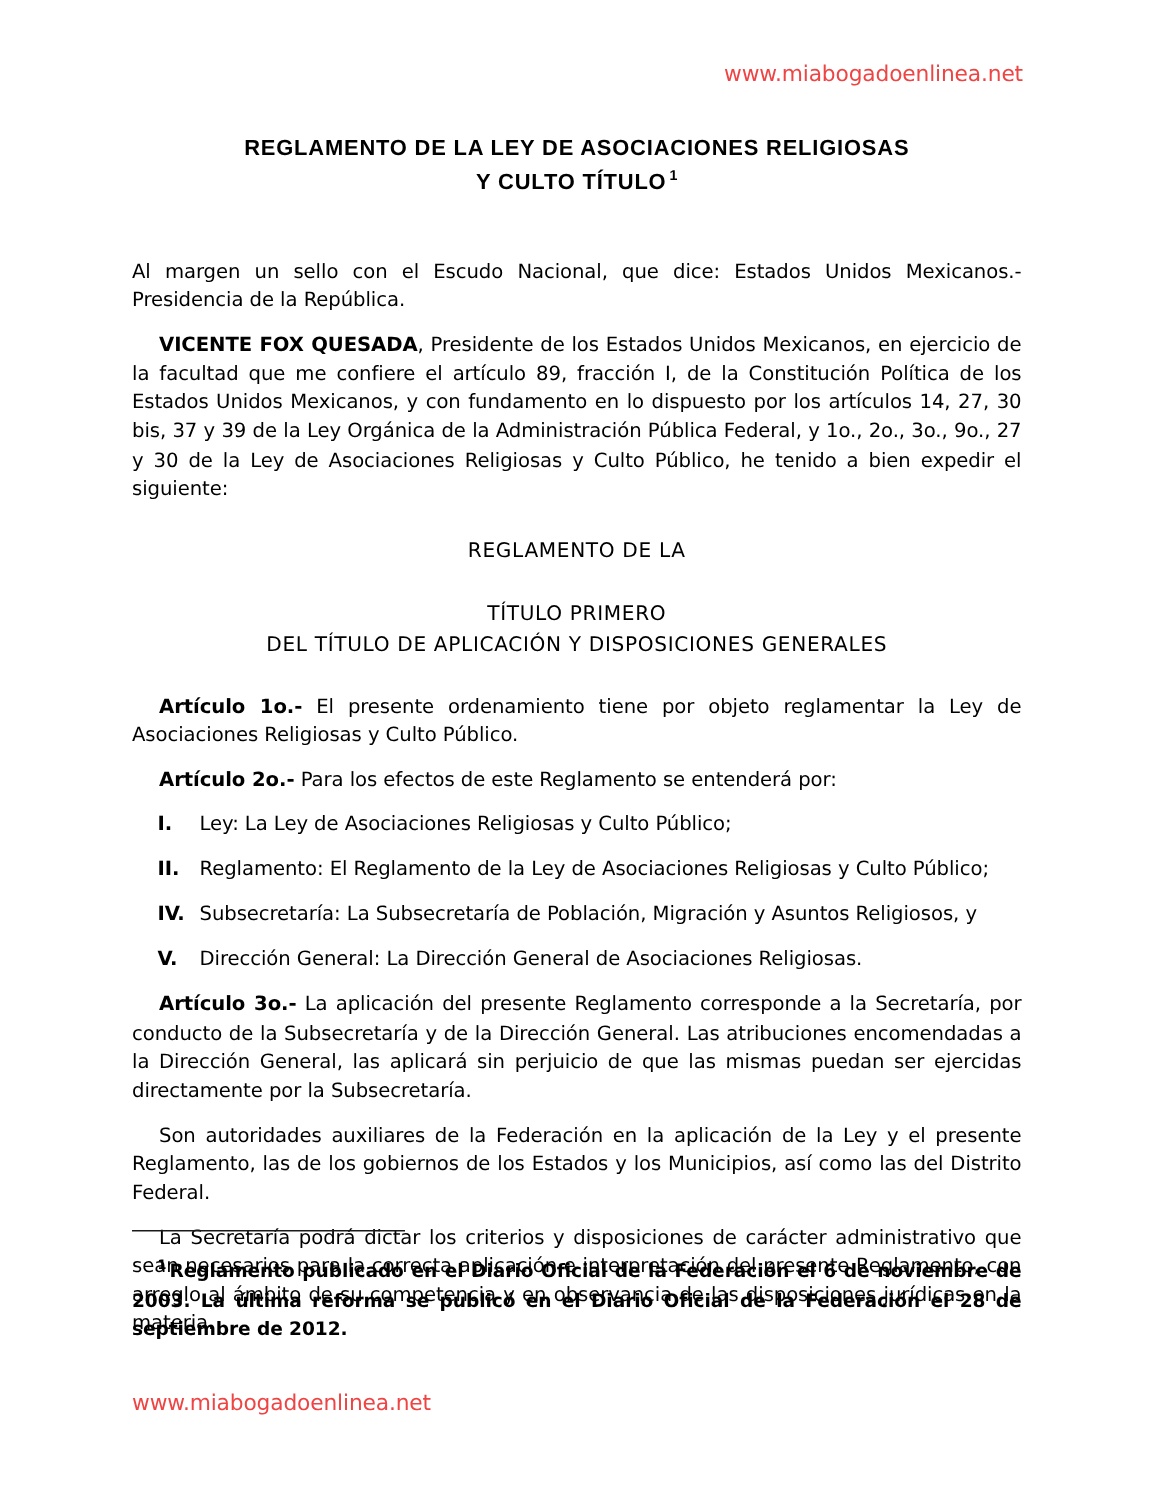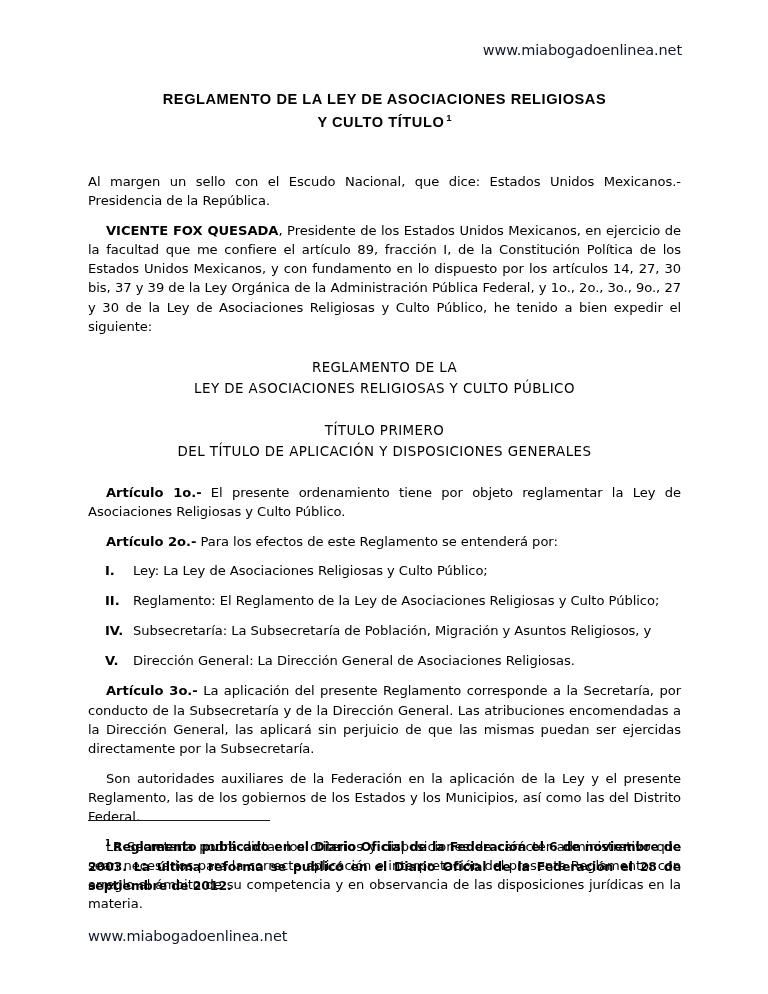--- a/index.html
+++ b/index.html
@@ -19,21 +19,21 @@
     font-family: "DejaVu Sans", "Liberation Sans", sans-serif;
     color: #000000;
     -webkit-font-smoothing: antialiased;
   }
 
   
   .site-url {
     position: absolute;
     font-family: "DejaVu Sans", "Liberation Sans", sans-serif;
     font-size: 14.5px;
-    color: #0f172a;
+    color: #ef4444;
     letter-spacing: -0.1px;
     white-space: nowrap;
   }
   .site-url.header {
     right: 86px;
     top: 42px;
   }
   .site-url.footer {
     left: 88px;
     top: 928px;
@@ -162,21 +162,20 @@
   </div>
 
   <div class="body-col">
 
     <p>Al margen un sello con el Escudo Nacional, que dice: Estados Unidos Mexicanos.- Presidencia de la República.</p>
 
     <p class="indent"><b>VICENTE FOX QUESADA</b><span>, Presidente de los Estados Unidos Mexicanos, en ejercicio de la facultad que me confiere el artículo 89, fracción I, de la Constitución Política de los Estados Unidos Mexicanos, y con fundamento en lo dispuesto por los artículos 14, 27, 30 bis, 37 y 39 de la Ley Orgánica de la Administración Pública Federal, y 1o., 2o., 3o., 9o., 27 y 30 de la Ley de Asociaciones Religiosas y Culto Público, he tenido a bien expedir el siguiente:</span></p>
 
     <div class="center-block heading-group-1">
       <span class="line">REGLAMENTO DE LA</span>
-      <span class="line">LEY DE ASOCIACIONES RELIGIOSAS Y CULTO PÚBLICO</span>
     </div>
 
     <div class="center-block heading-group-2">
       <span class="line">TÍTULO PRIMERO</span>
       <span class="line">DEL TÍTULO DE APLICACIÓN Y DISPOSICIONES GENERALES</span>
     </div>
 
     <p class="indent"><b>Artículo 1o.-</b><span> El presente ordenamiento tiene por objeto reglamentar la Ley de Asociaciones Religiosas y Culto Público.</span></p>
 
     <p class="indent tight"><b>Artículo 2o.-</b><span> Para los efectos de este Reglamento se entenderá por:</span></p>

